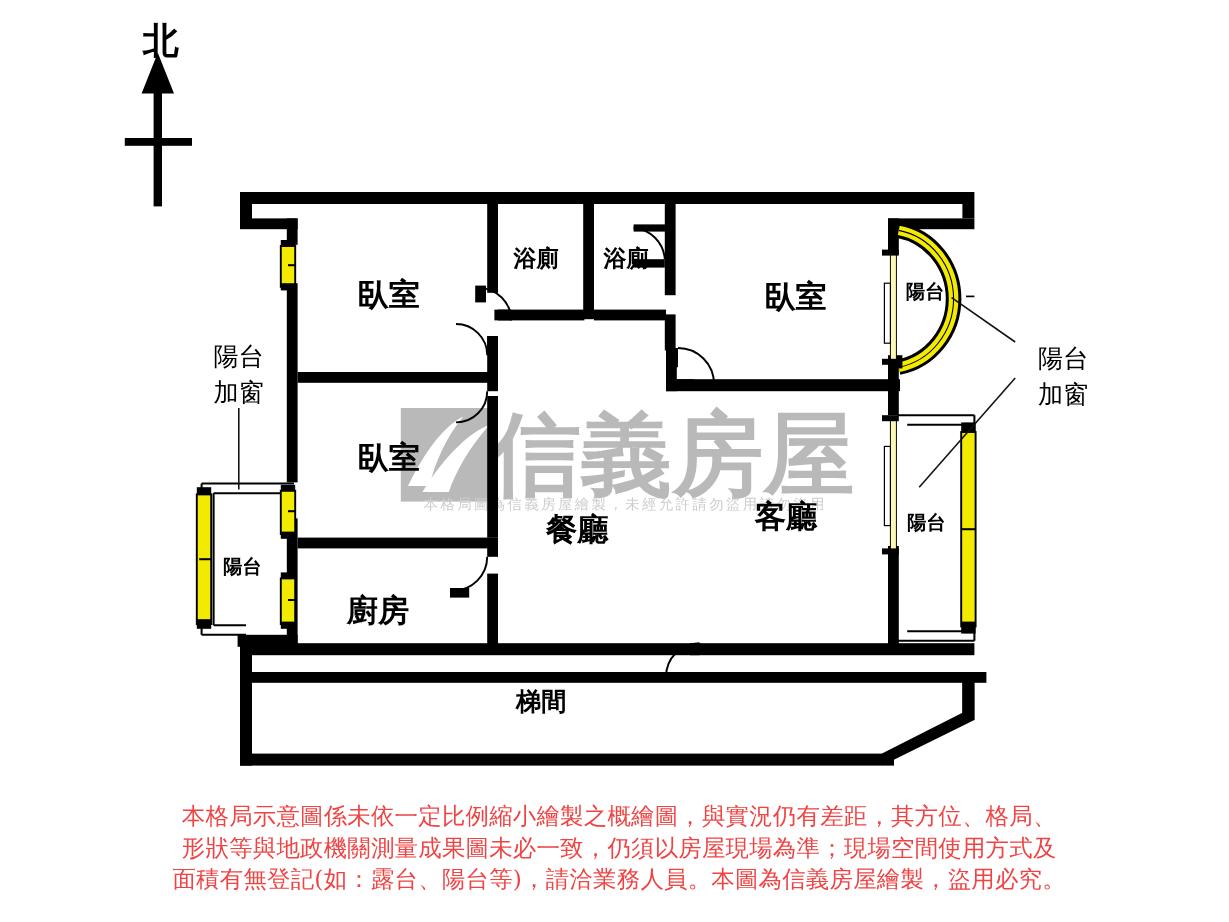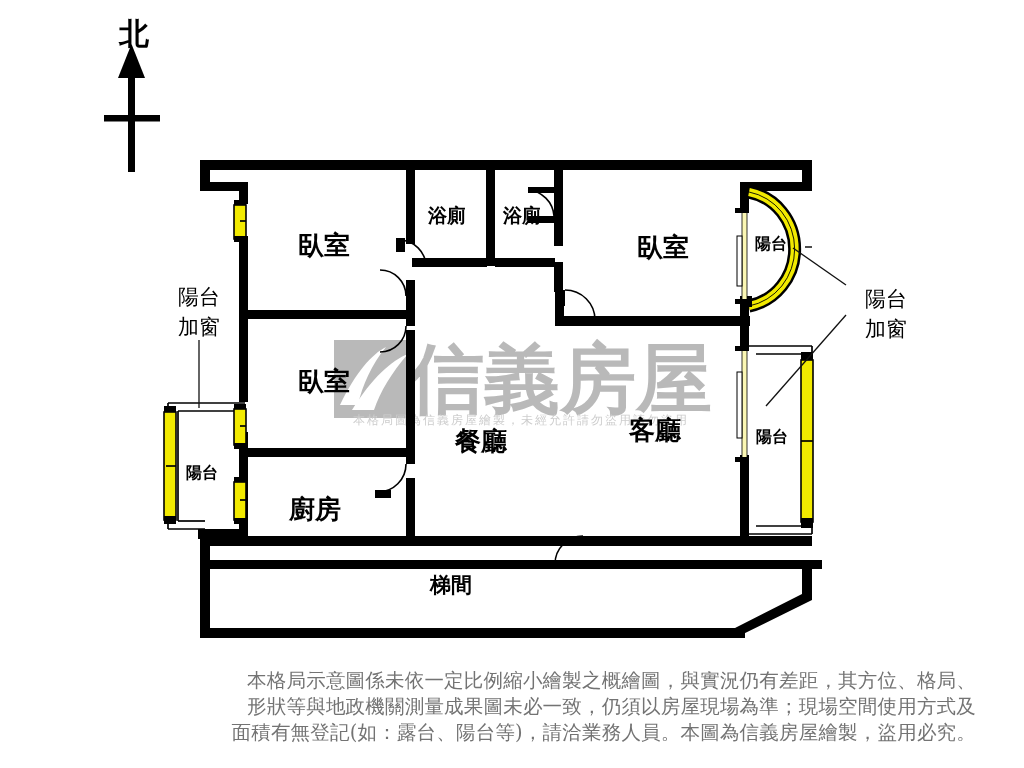--- a/index.html
+++ b/index.html
@@ -12,23 +12,23 @@
   }
   #stage{position:absolute;left:0;top:0;width:1024px;height:768px;}
   #plan-svg{position:absolute;left:0;top:0;width:1024px;height:768px;}
 
   .disclaimer{
     position:absolute;
     left:56px;top:668px;width:920px;
     font-family:"DejaVu Serif","Liberation Serif",serif;
     font-size:19.5px;
     line-height:1.34;
-    color:#737373;
+    color:#ef4444;
     letter-spacing:0.2px;
-    text-align:right;
+    text-align:center;
     white-space:pre-line;
   }
 </style>
 </head>
 <body>
 
 <div id="stage">
 
   <svg id="plan-svg" viewBox="0 0 1024 768">
     <defs>

